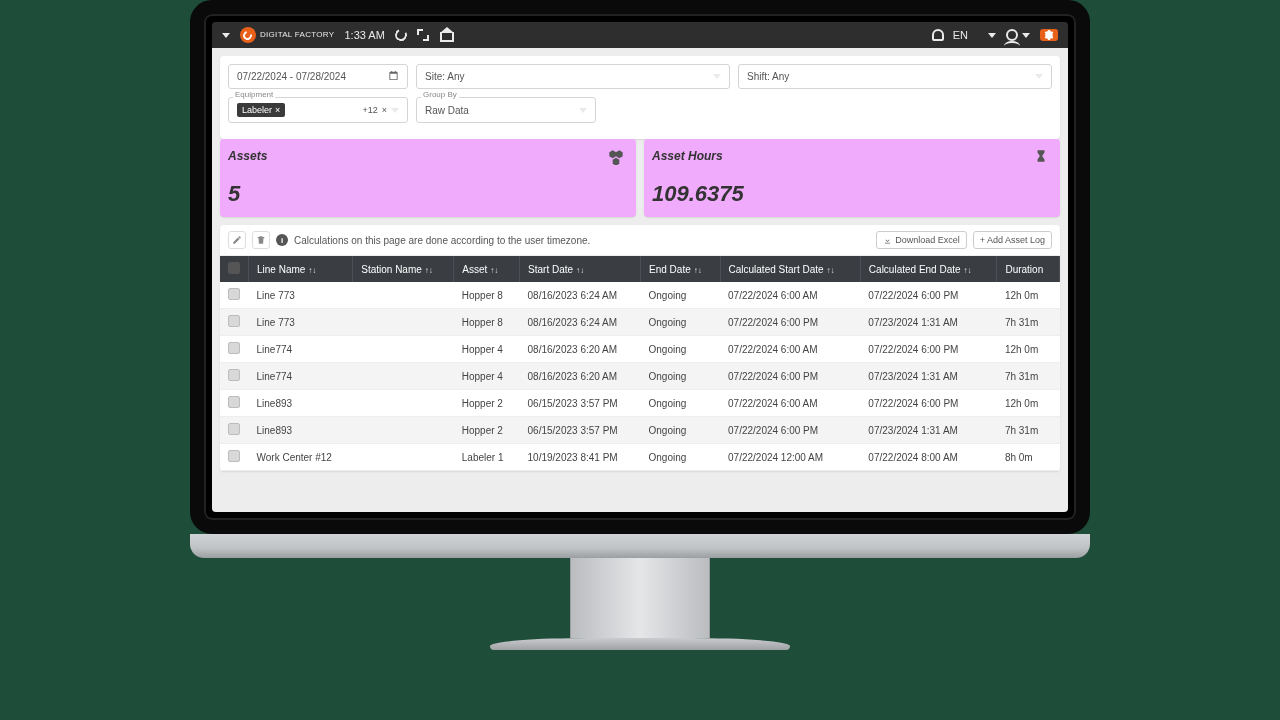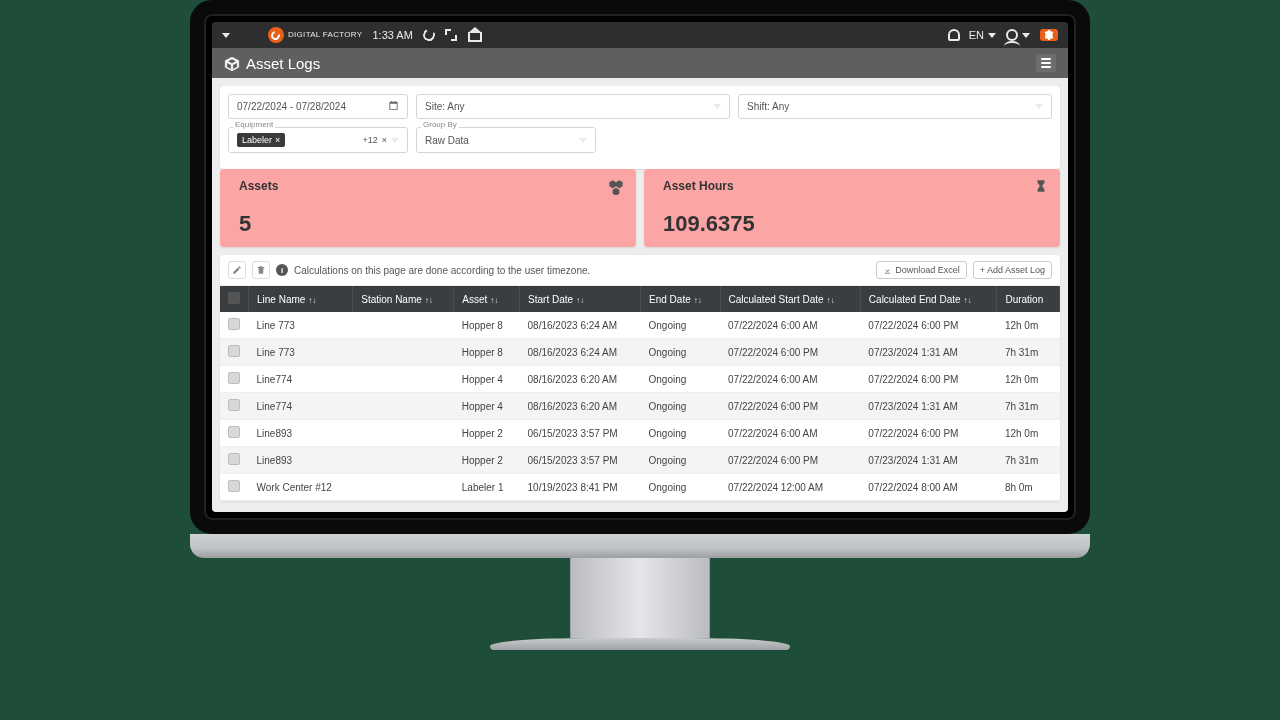--- a/index.html
+++ b/index.html
@@ -66,21 +66,20 @@
 .topbar .left, .topbar .right {
   display: flex;
   align-items: center;
   gap: 10px;
 }
 .topbar .left { flex: 1; }
 .logo {
   display: flex;
   align-items: center;
   gap: 4px;
-  margin-left: 28px;
 }
 .logo-circle {
   width: 16px; height: 16px; border-radius: 50%;
   background: #e8601a;
   display: inline-block;
   position: relative;
 }
 .logo-circle::after {
   content: ""; position:absolute; left:3px; top:4px;
   width:5px; height:5px; border:2px solid #fff; border-radius:50%;
@@ -155,25 +154,26 @@
 .chip {
   background:#3a3a3a; color:#fff; font-size:9px; padding:2px 5px; border-radius:2px;
   display:inline-flex; align-items:center; gap:3px;
 }
 .chip .x { font-size:9px; }
 .plus-count { margin-left:auto; margin-right:4px; font-size:9px; color:#555; }
 
 .stats { display:flex; gap:8px; margin-bottom:8px; }
 .stat-card {
   flex:1;
-  background:#fca5a5;
+  background:#f0abfc;
   border-radius:4px;
   box-shadow:0 1px 2px rgba(0,0,0,0.1);
-  padding:10px 19px;
+  padding:10px 8px;
   position:relative;
+  font-style:italic;
 }
 .stat-card .label { font-size:12px; font-weight:bold; color:#333; }
 .stat-card .value { font-size:22px; font-weight:bold; color:#333; margin-top:18px; }
 .stat-card .corner { position:absolute; top:10px; right:12px; color:#555; }
 .corner svg { fill:#555; }
 
 .section {
   background:#fff;
   border-radius:4px;
   box-shadow:0 1px 2px rgba(0,0,0,0.1);
@@ -229,50 +229,36 @@
           </span>
           <span>1:33 AM</span>
           <span class="ico refresh"></span>
           <span class="ico expand"></span>
           <span class="ico home"></span>
         </div>
         <div class="right">
           <span class="bell">
             <span class="bell-badge"></span>
           </span>
-          <span style="display:flex;align-items:center;gap:4px;text-align:center;">
+          <span style="display:flex;align-items:center;gap:20px;text-align:center;">
             <span>EN</span>
             <span class="ico chev-down"></span>
           </span>
           <span style="display:flex;align-items:center;gap:4px;">
             <span class="user-ico"></span>
             <span class="ico chev-down"></span>
           </span>
           <span class="cam-pill">
             <svg width="10" height="10" viewBox="0 0 24 24">
                 <path d="M12 8a4 4 0 100 8 4 4 0 000-8zm9 4a8.96 8.96 0 00-.72-3.54l2.12-1.65-2-3.46-2.48 1a9.05 9.05 0 00-3.06-1.77L14.5 0h-5l-.36 2.58A9.05 9.05 0 006.08 4.35l-2.48-1-2 3.46 2.12 1.65A8.96 8.96 0 003 12c0 1.24.25 2.43.72 3.54L1.6 17.19l2 3.46 2.48-1a9.05 9.05 0 003.06 1.77L9.5 24h5l.36-2.58a9.05 9.05 0 003.06-1.77l2.48 1 2-3.46-2.12-1.65c.47-1.11.72-2.3.72-3.54z"></path>
               </svg>
           </span>
         </div>
       </div>
 
-      <div class="titlebar">
-        <span class="box-icon">
-          <svg width="16" height="16" viewBox="0 0 24 24">
-              <path d="M12 2L2 7v10l10 5 10-5V7L12 2zm0 2.3L19 8l-7 3.5L5 8l7-3.7zM4 9.7l7 3.5v7.1l-7-3.5V9.7zm16 0v7.1l-7 3.5v-7.1l7-3.5z"></path>
-            </svg>
-        </span>
-        <span>Asset Logs</span>
-        <span class="flex1"></span>
-        <span class="title-menu">
-          <span></span>
-            <span></span>
-            <span></span>
-        </span>
-      </div>
 
       <div class="content">
 
         <div class="card">
           <div class="filters">
             <div class="filter-box date">
               <span>07/22/2024 - 07/28/2024</span>
               <span class="cal">
                 <svg width="11" height="11" viewBox="0 0 24 24">
                     <path d="M7 2v2H5a2 2 0 00-2 2v14a2 2 0 002 2h14a2 2 0 002-2V6a2 2 0 00-2-2h-2V2h-2v2H9V2H7zm-2 6h14v12H5V8z"></path>

